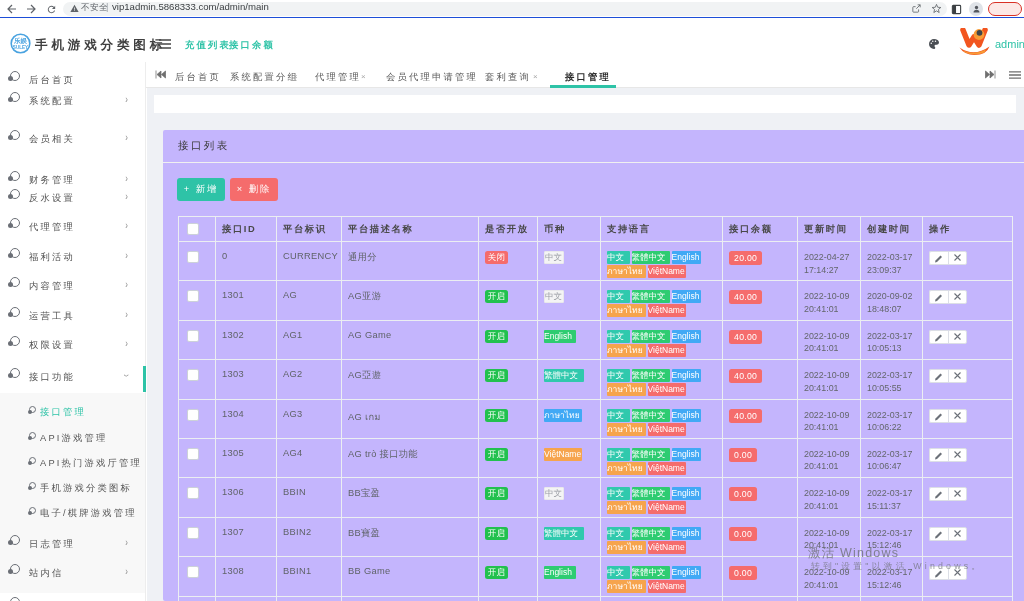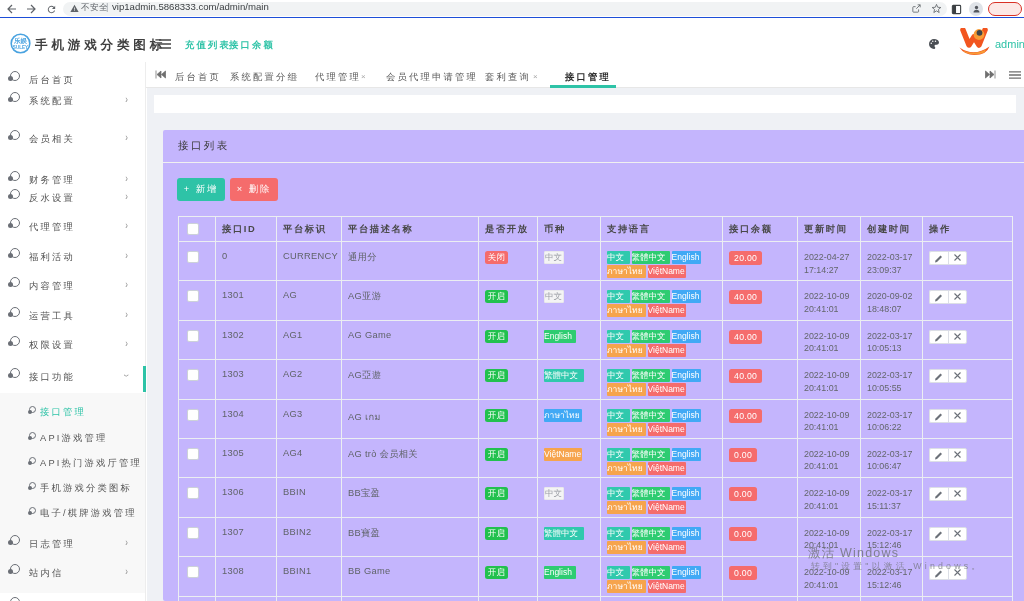--- a/index.html
+++ b/index.html
@@ -398,21 +398,21 @@
                   </svg></span><span class="opb"><svg width="17" height="12" viewBox="0 0 17 12">
                     <path d="M5.5 2.5 l6 6 M11.5 2.5 l-6 6" stroke="#6b7078" stroke-width="1.1"></path>
                   </svg></span></span></td>
           </tr>
       <tr>
             <td>
               <div class="cb"></div>
             </td>
             <td>1305</td>
             <td>AG4</td>
-            <td>AG trò 会员相关</td>
+            <td>AG trò 接口功能</td>
             <td><span class="onoff" style="background:#22c14e">开启</span></td>
             <td><span class="tag t-orange" style="width:38px">ViệtName</span></td>
             <td>
               <div class="lrow"><span class="tag t-teal" style="width:22.5px">中文</span><span class="tag t-green" style="width:38px">繁體中文</span><span class="tag t-blue" style="width:29.5px">English</span></div>
               <div class="lrow"><span class="tag t-orange" style="width:38.5px">ภาษาไทย</span><span class="tag t-red" style="width:38px">ViệtName</span></div>
             </td>
             <td><span class="bal">0.00</span></td>
             <td>
               <div class="date">2022-10-09<br>20:41:01</div>
             </td>

